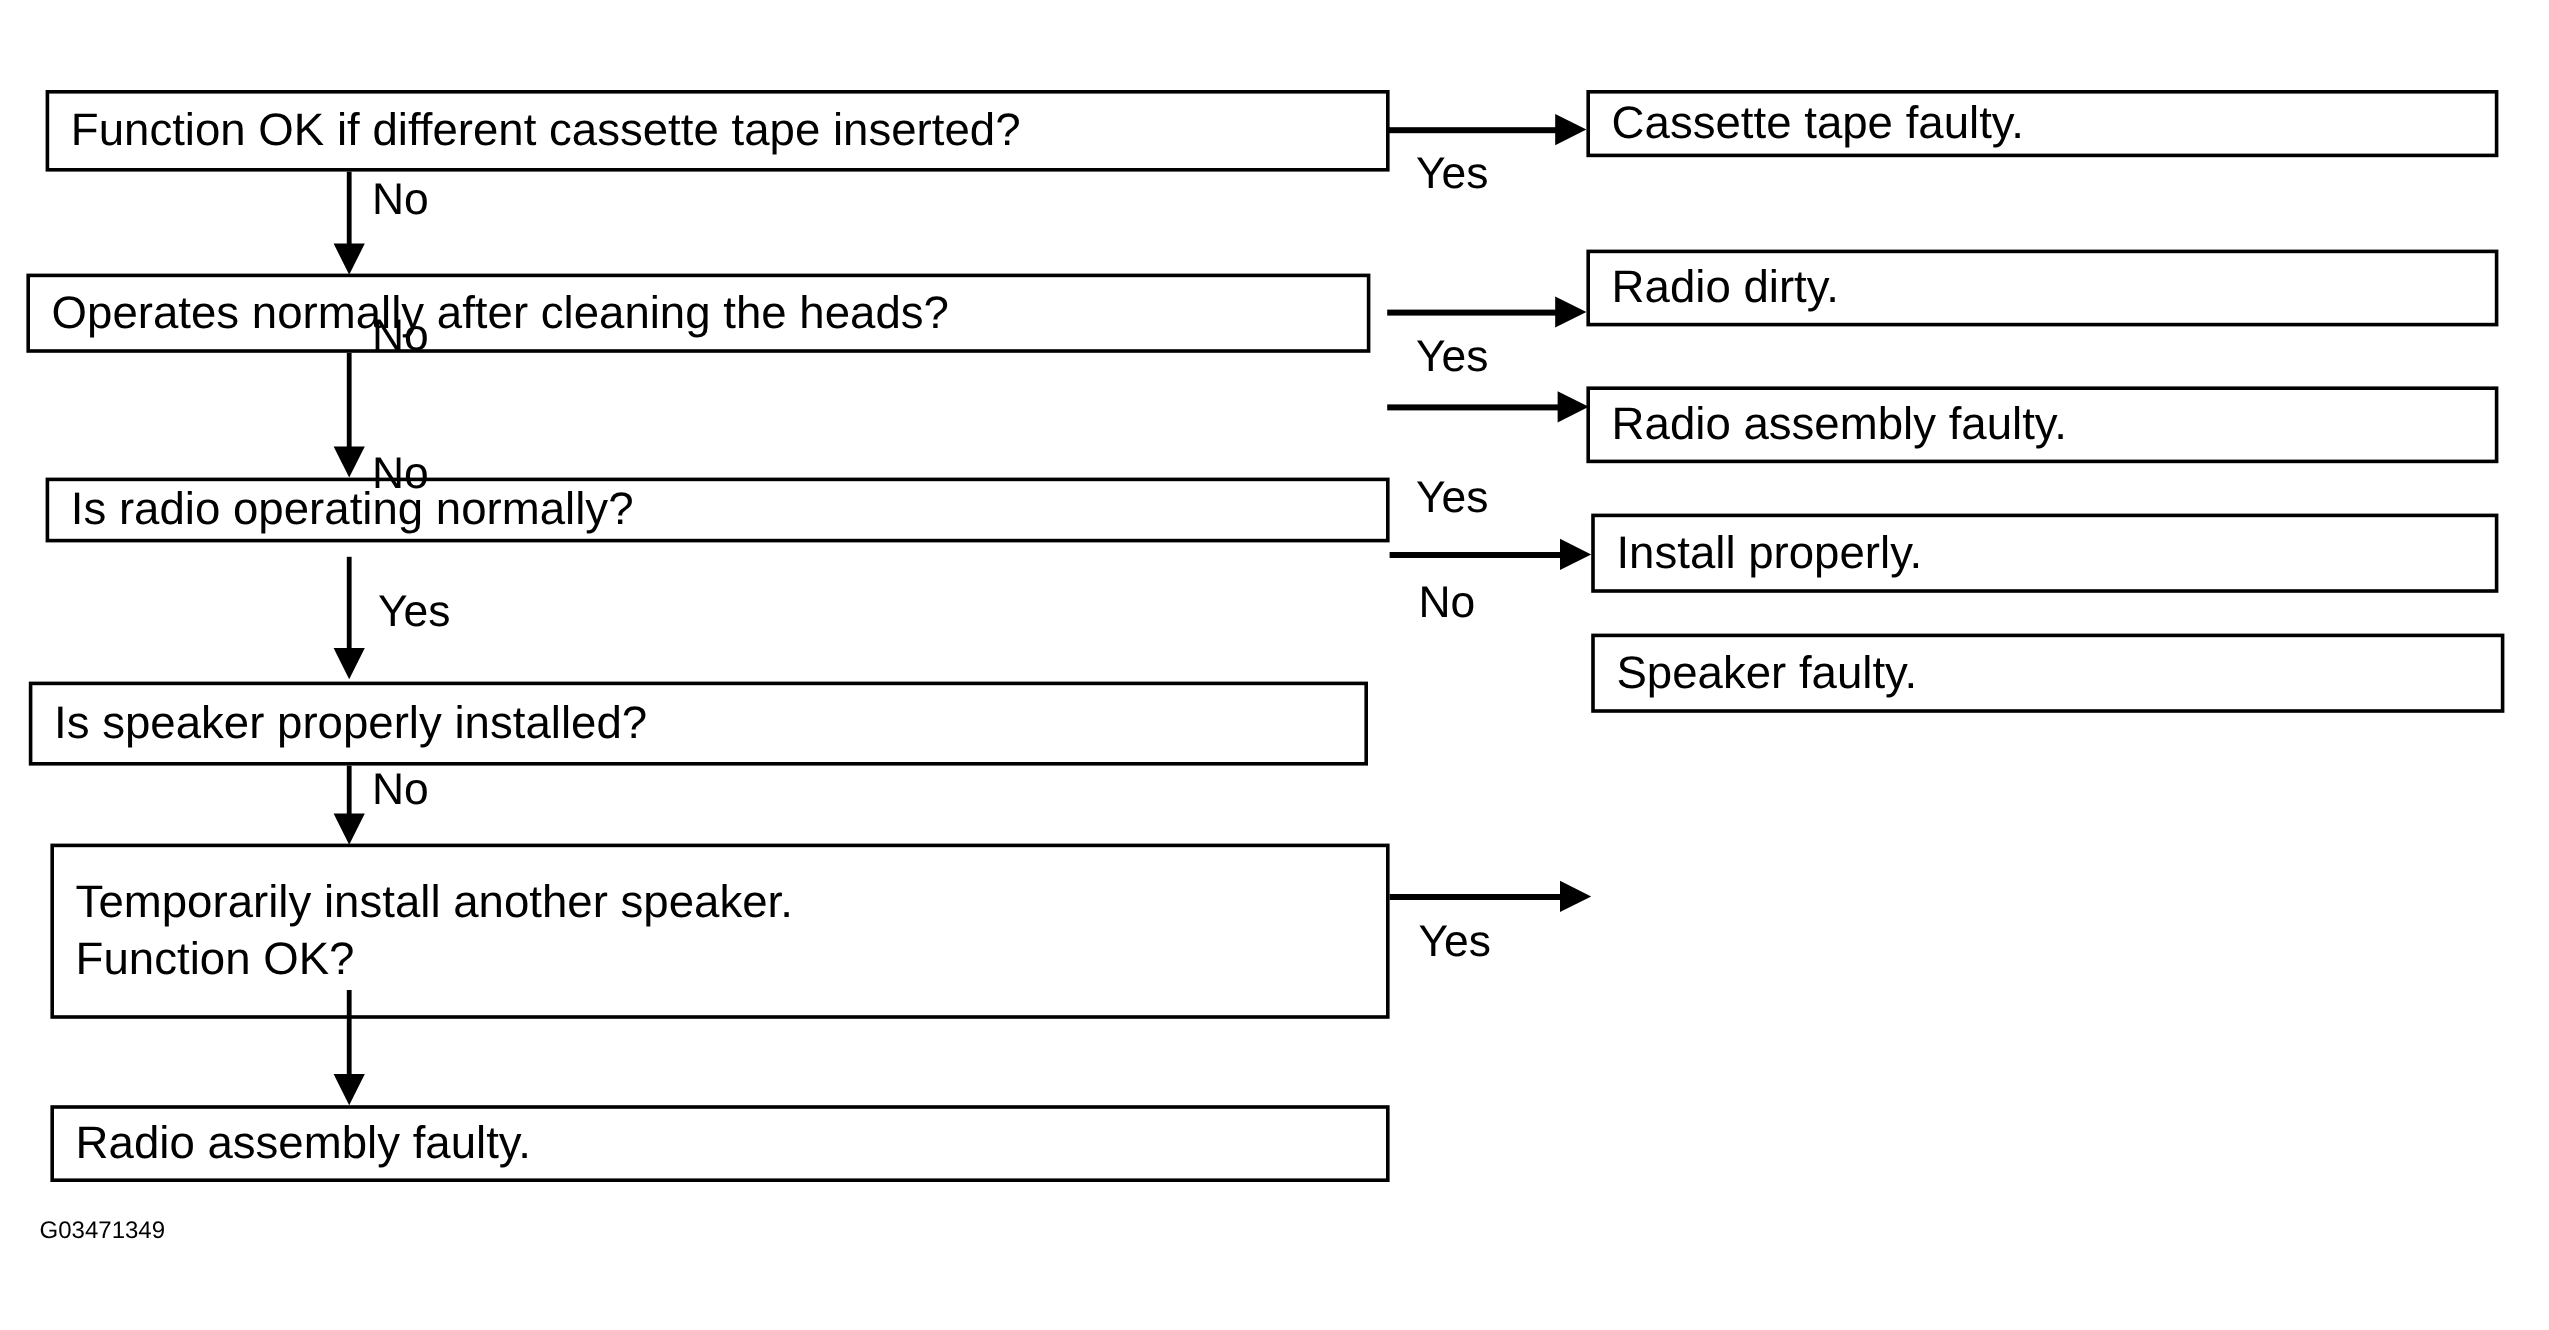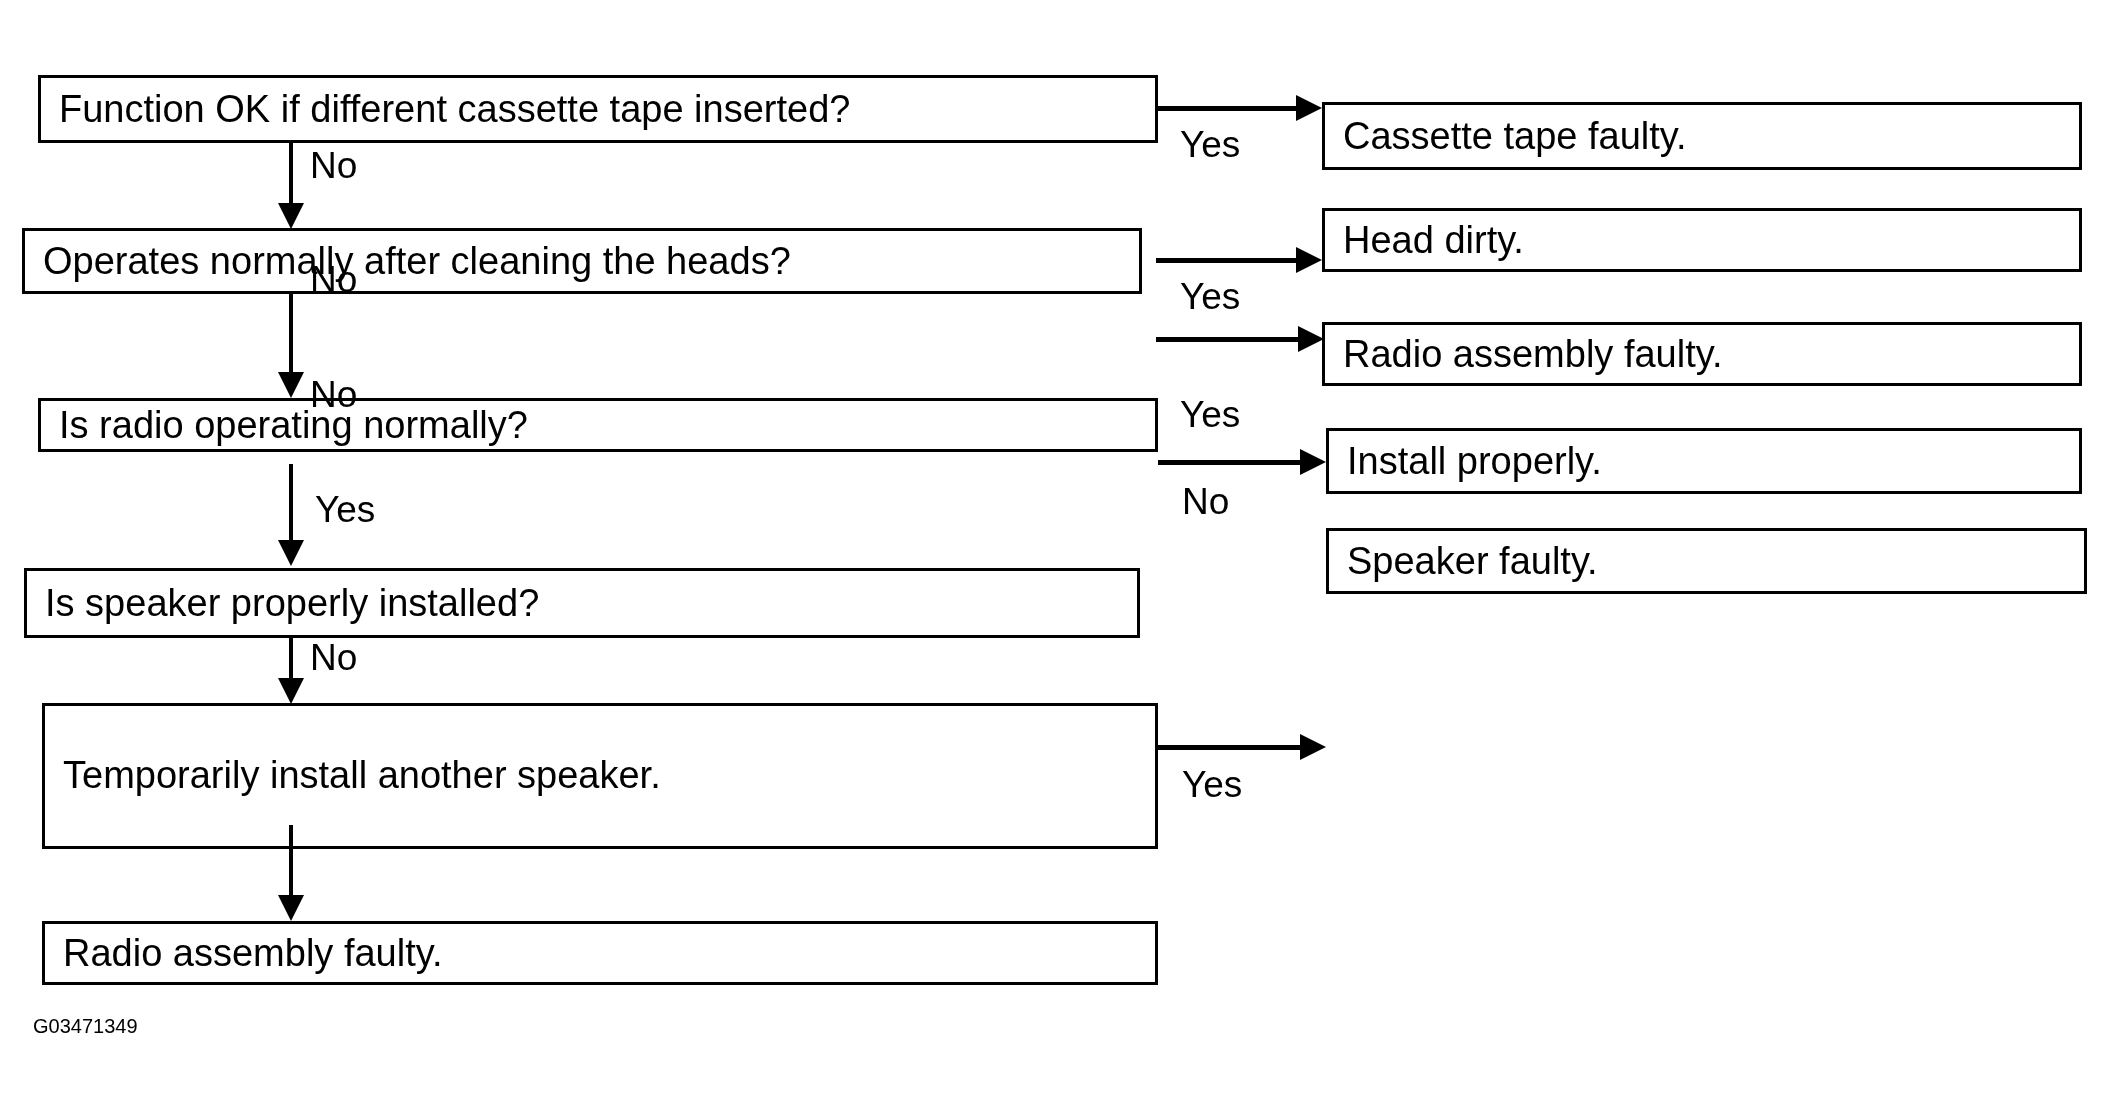--- a/index.html
+++ b/index.html
@@ -96,32 +96,33 @@
   <div class="node" style="left:38px; top:398px; width:1120px; height:54px;">
     <div class="line">Is radio operating normally?</div>
   </div>
 
   <div class="node" style="left:24px; top:568px; width:1116px; height:70px;">
     <div class="line">Is speaker properly installed?</div>
   </div>
 
   <div class="node two-line" style="left:42px; top:703px; width:1116px; height:146px;">
     <div class="line">Temporarily install another speaker.</div>
+    <div class="line">Function OK?</div>
   </div>
 
   <div class="node" style="left:42px; top:921px; width:1116px; height:64px;">
     <div class="line">Radio assembly faulty.</div>
   </div>
 
-  <div class="node" style="left:1322px; top:75px; width:760px; height:68px;margin-top:27px;">
+  <div class="node" style="left:1322px; top:75px; width:760px; height:56px;">
     <div class="line">Cassette tape faulty.</div>
   </div>
 
   <div class="node" style="left:1322px; top:208px; width:760px; height:64px;">
-    <div class="line">Head dirty.</div>
+    <div class="line">Radio dirty.</div>
   </div>
 
   <div class="node" style="left:1322px; top:322px; width:760px; height:64px;">
     <div class="line">Radio assembly faulty.</div>
   </div>
 
   <div class="node" style="left:1326px; top:528px; width:761px; height:66px;">
     <div class="line">Speaker faulty.</div>
   </div>
 

